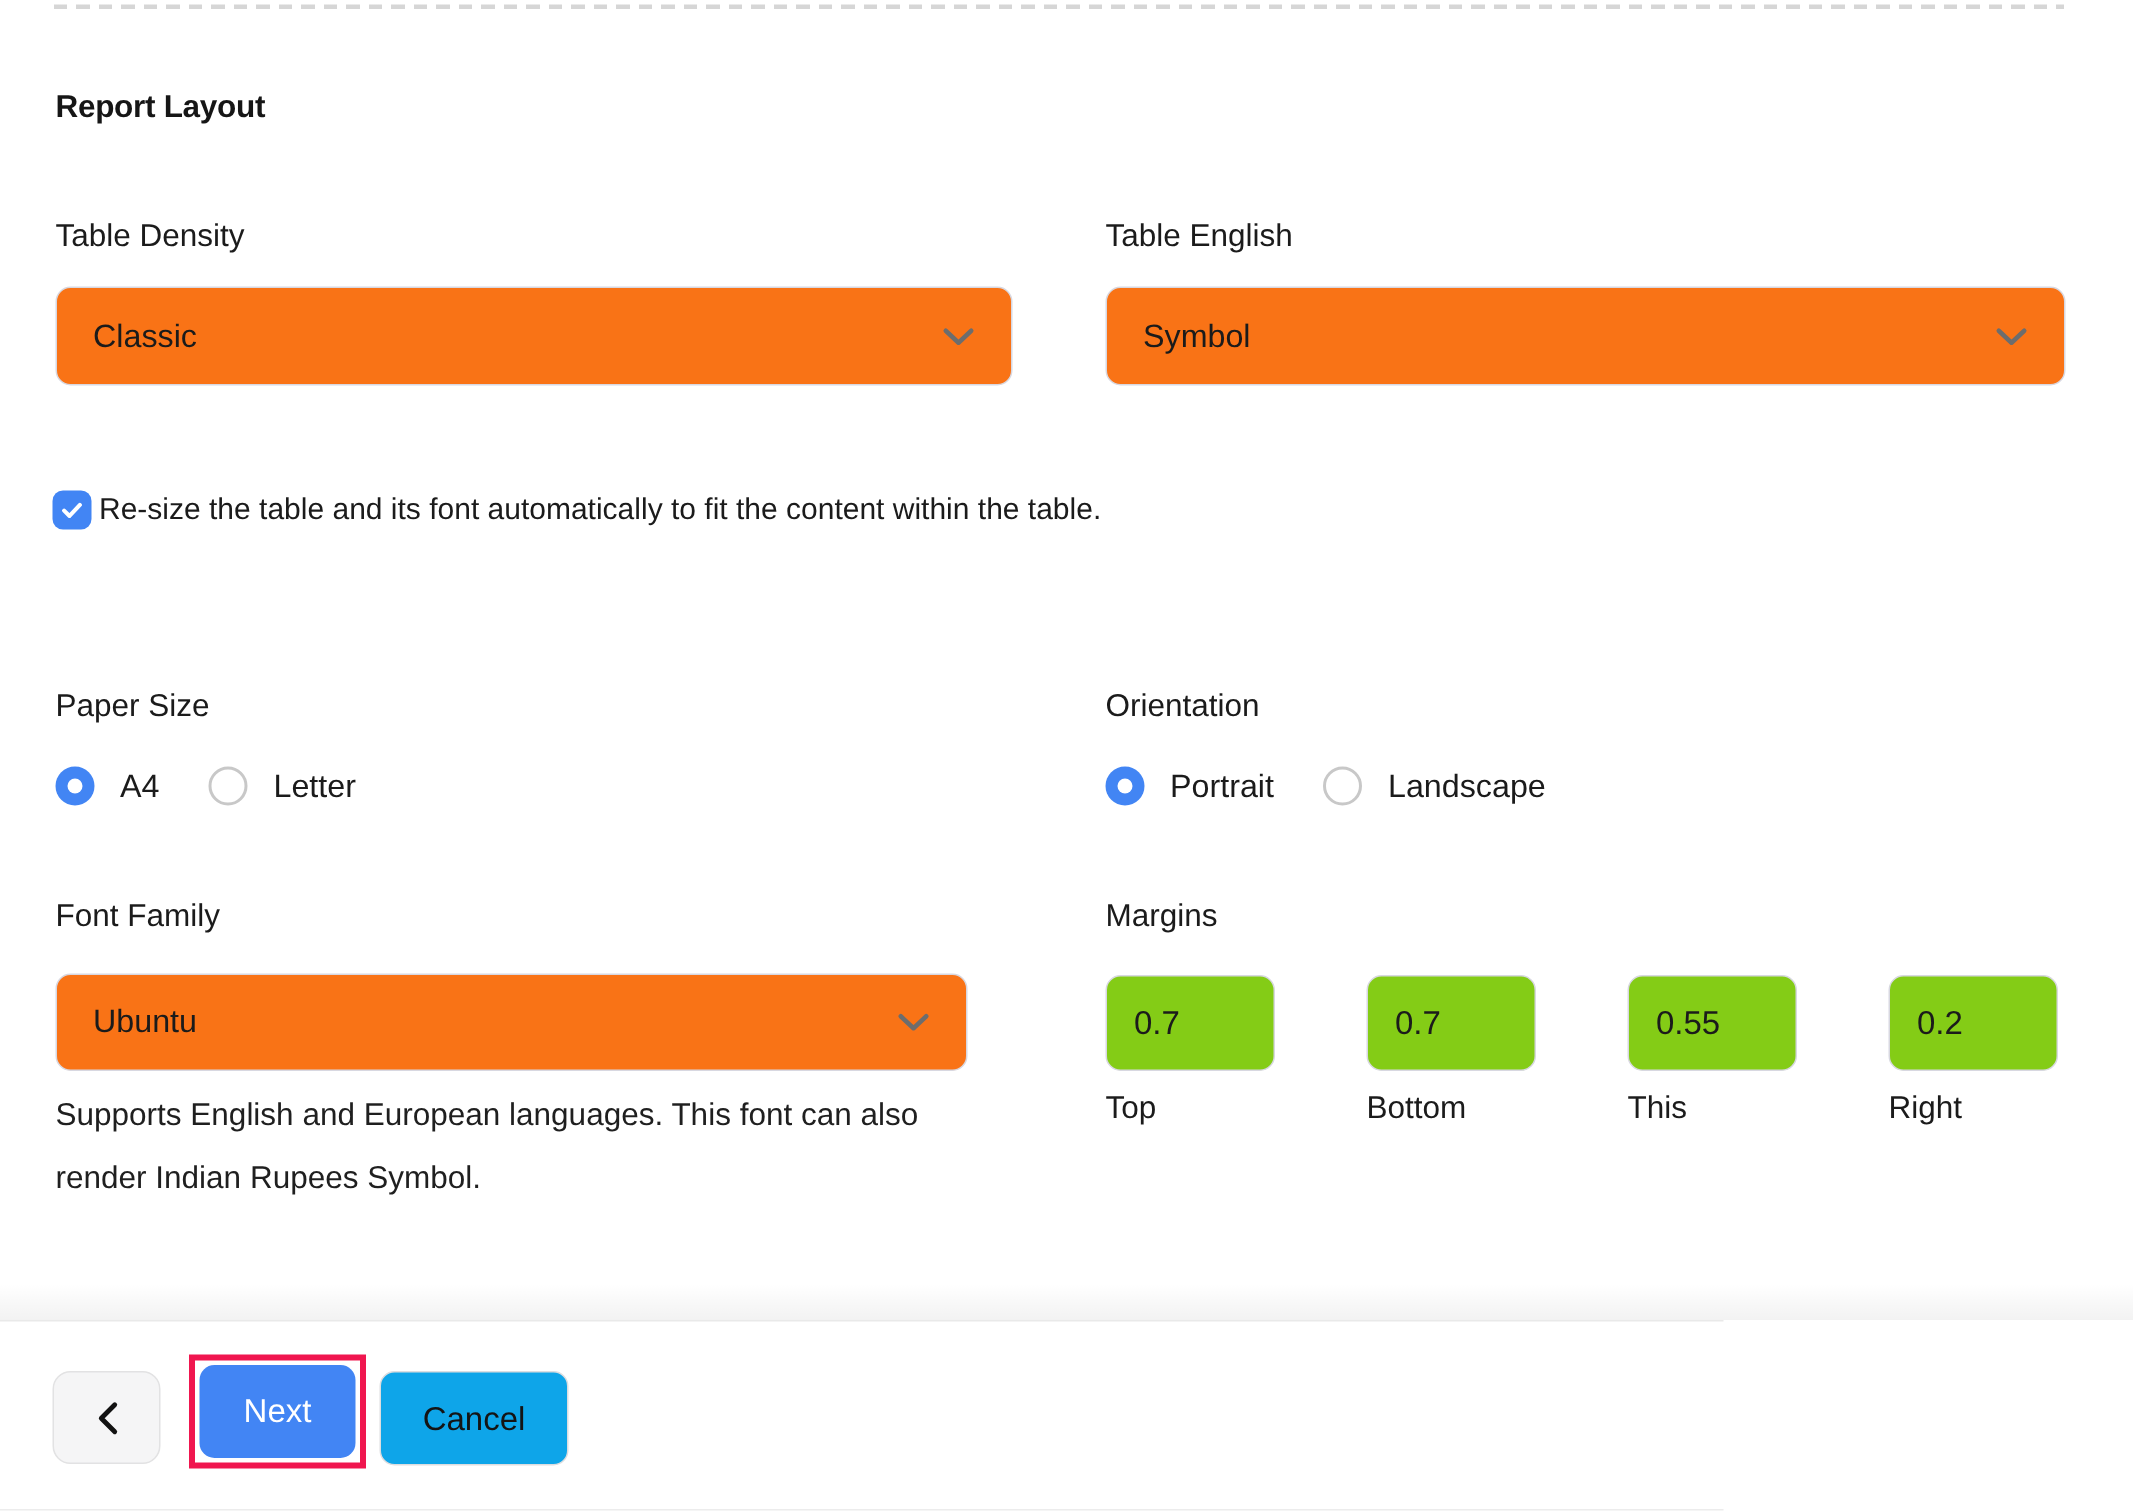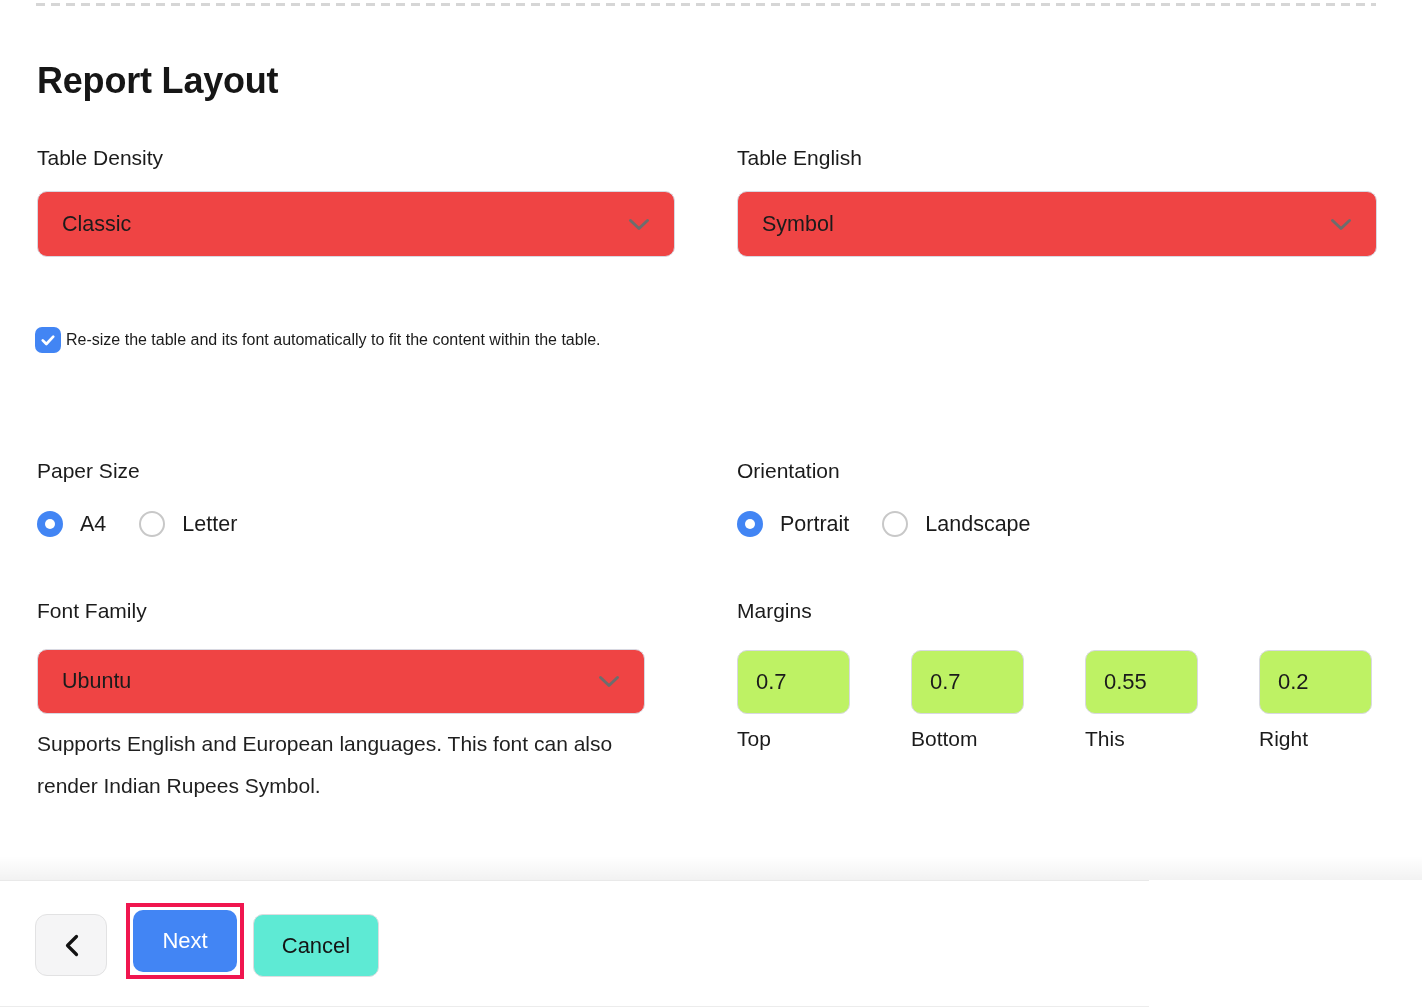--- a/index.html
+++ b/index.html
@@ -4,70 +4,70 @@
 <style>
   * { margin:0; padding:0; box-sizing:border-box; }
   html,body { width:1422px; height:1008px; background:#ffffff;
     font-family:"Liberation Sans","DejaVu Sans",sans-serif; color:#1b1b1b; }
   .stage { position:relative; width:1422px; height:1008px; overflow:hidden; background:#fff; }
 
   
   .dashed-top { position:absolute; left:36px; top:3px; width:1340px; height:3px;
     background:repeating-linear-gradient(90deg,#d6d6d6 0 9px,transparent 9px 15px); }
 
-  .page-title { position:absolute; left:37px; top:60px; font-size:36px; font-weight:700; color:#161616; letter-spacing:-0.2px; }
+  .page-title { position:absolute; left:37px; top:60px; font-size:21px; font-weight:700; color:#161616; letter-spacing:-0.2px; }
 
   .field-label { font-size:21px; color:#1b1b1b; }
 
   .field { position:absolute; }
   .select-box { margin-top:21px; height:66px; border:1px solid #d8d8e1; border-radius:10px;
-    background:#ef4444; display:flex; align-items:center; justify-content:space-between;
+    background:#f97316; display:flex; align-items:center; justify-content:space-between;
     padding:0 24px; font-size:21.5px; cursor:pointer; }
   .chevron-down svg { display:block; }
 
   
   .checkbox-row { position:absolute; left:35px; top:327px; display:flex; align-items:center; }
   .checkbox { width:26px; height:26px; border-radius:7px; background:#4285f4; flex:0 0 auto;
     display:flex; align-items:center; justify-content:center; cursor:pointer; }
-  .checkbox-label { margin-left:5px; font-size:16px; }
+  .checkbox-label { margin-left:5px; font-size:20px; }
 
   
   .radio-row { display:flex; align-items:center; margin-top:28px; font-size:21.5px; }
   .radio { width:26px; height:26px; border-radius:50%; flex:0 0 auto; cursor:pointer; }
   .radio.on { background:#4285f4; display:flex; align-items:center; justify-content:center; }
   .radio.on .dot { width:10px; height:10px; border-radius:50%; background:#fff; }
   .radio.off { border:2px solid #c8c8c8; background:#fff; }
   .radio-label { margin-left:17px; cursor:pointer; }
   .radio-gap { margin-left:33px; }
 
   
   .hint { margin-top:9px; width:600px; font-size:21px; line-height:42px; color:#1f1f1f; }
 
   
   .margin-row { display:flex; margin-top:27px; }
   .margin-group { width:113px; margin-right:61px; }
   .margin-group:last-child { margin-right:0; }
   .margin-input { width:113px; height:64px; border:1px solid #d8d8e1; border-radius:10px;
-    padding:0 10px 0 18px; font-size:22px; color:#1b1b1b; background:#bef264; outline:none;
+    padding:0 10px 0 18px; font-size:22px; color:#1b1b1b; background:#84cc16; outline:none;
     font-family:"Liberation Sans","DejaVu Sans",sans-serif; }
   .margin-caption { margin-top:13px; font-size:21px; }
 
   
   .footer-shadow { position:absolute; left:0; top:856px; width:1422px; height:24px;
     background:linear-gradient(to bottom, rgba(0,0,0,0), rgba(0,0,0,0.05)); }
   .footer { position:absolute; left:0; top:880px; width:1149px; height:127px; background:#fff;
     border-top:1px solid #e9e9e9; border-bottom:1px solid #ececec; }
   .btn { display:flex; align-items:center; justify-content:center; border-radius:10px;
     font-size:22px; cursor:pointer; font-family:inherit; }
   .btn-back { position:absolute; left:35px; top:33px; width:72px; height:62px;
     background:#f5f5f6; border:1px solid #e2e2e3; border-radius:12px; }
   .annotation { position:absolute; left:126px; top:22px; border:4px solid #f0164f; padding:3px; }
   .btn-next { width:104px; height:62px; background:#4285f4; border:none; color:#fff; }
   .btn-cancel { position:absolute; left:253px; top:33px; width:126px; height:63px;
-    background:#5eead4; border:1px solid #dddddf; color:#141414; }
+    background:#0ea5e9; border:1px solid #dddddf; color:#141414; }
 </style>
 </head>
 <body>
 
 <div class="stage">
 
   <div class="dashed-top"></div>
 
   <div class="page-title">Report Layout</div>
 

